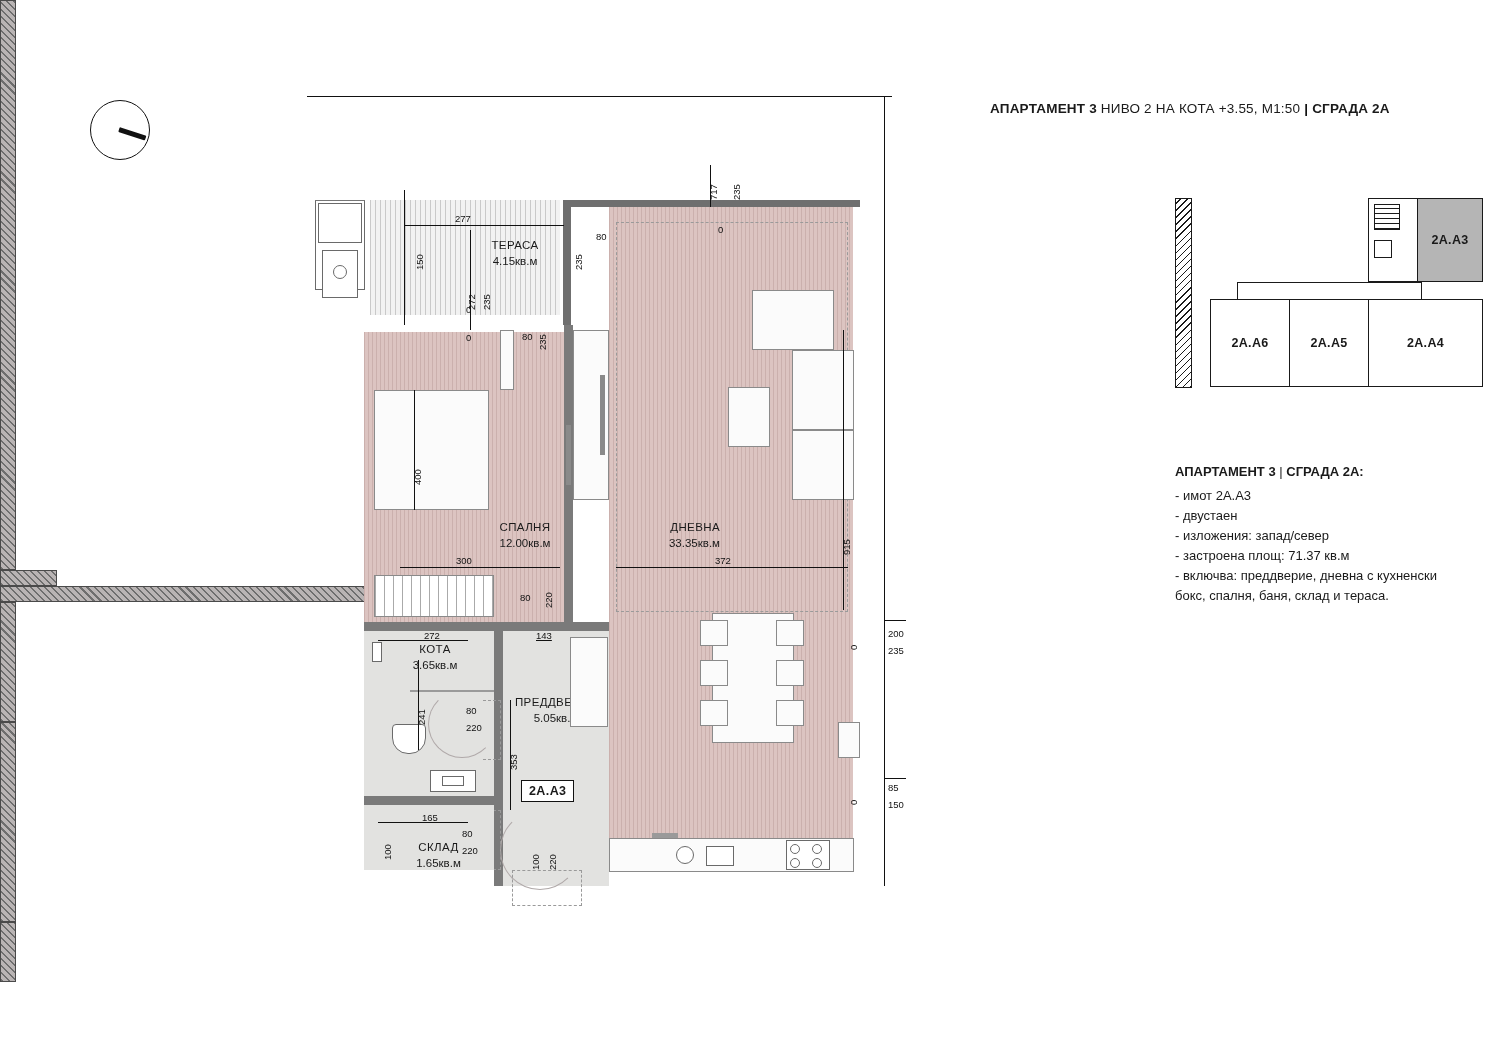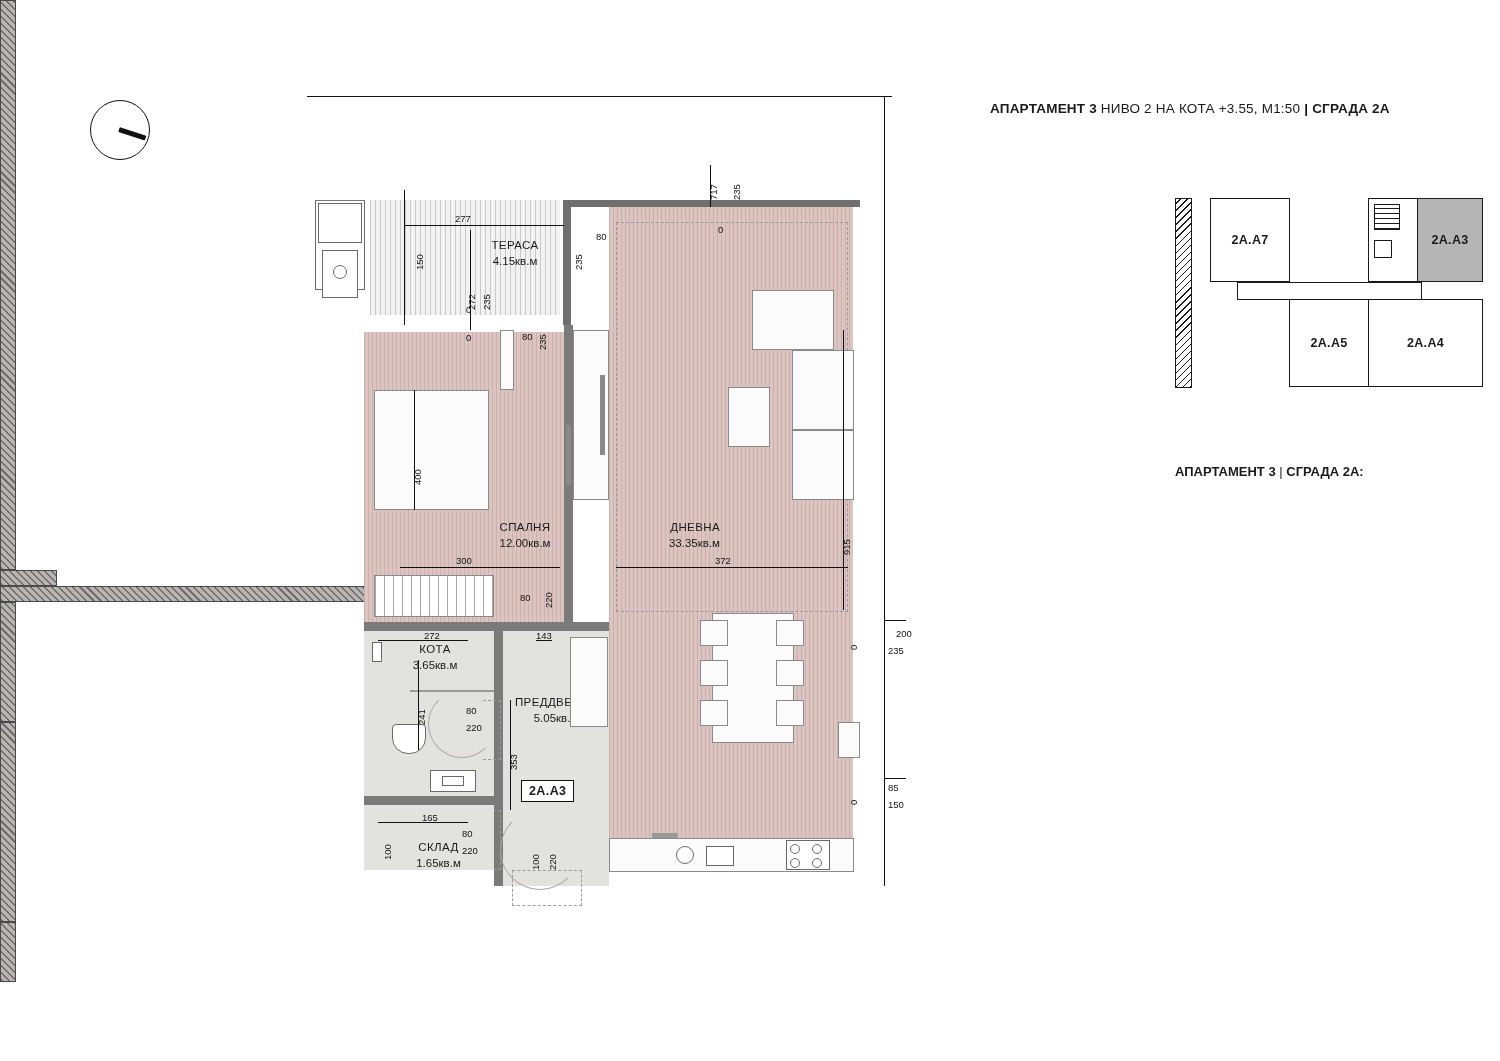--- a/index.html
+++ b/index.html
@@ -55,44 +55,51 @@
   <b>СГРАДА 2А</b>
 </div>
 
 <div class="abs" id="compass">
   <div class="needle"></div>
   <div class="dot"></div>
 </div>
 
 <div class="abs" id="keyplan">
   <div class="kp-hatch"></div>
-  <div class="kp-box" style="left:35px;top:0;width:80px;height:84px;">
-      <span>2А.А7</span>
-    </div>
   <div class="kp-small" style="left:193px;top:0;width:50px;height:84px;"></div>
   <div class="kp-small" style="left:199px;top:6px;width:26px;height:26px;background:repeating-linear-gradient(0deg,#1a1a1a 0 1px,#fff 1px 5px);"></div>
   <div class="kp-small" style="left:199px;top:42px;width:18px;height:18px;"></div>
   <div class="kp-box kp-sel" style="left:242px;top:0;width:66px;height:84px;">
       <span>2А.А3</span>
     </div>
   <div id="kp-corridor"></div>
+  <div class="kp-box" style="left:35px;top:101px;width:80px;height:88px;">
+      <span>2А.А6</span>
+    </div>
   <div class="kp-box" style="left:114px;top:101px;width:80px;height:88px;">
       <span>2А.А5</span>
     </div>
   <div class="kp-box" style="left:193px;top:101px;width:115px;height:88px;">
       <span>2А.А4</span>
     </div>
 </div>
 
 <div class="abs" id="desc">
   <div>
     <span class="t">АПАРТАМЕНТ 3</span>
     <span>|</span>
     <span class="t">СГРАДА 2А:</span>
   </div>
+  <ul>
+    <li>- имот 2А.А3</li>
+    <li>- двустаен</li>
+    <li>- изложения: запад/север</li>
+    <li>- застроена площ: 71.37 кв.м</li>
+    <li>- включва: преддверие, дневна с кухненски бокс, спалня, баня, склад и тераса.</li>
+  </ul>
 </div>
 
 <div class="abs" id="plan">
 
   <div class="thin" style="left:307px;top:96px;width:585px;height:1px;background:#111;"></div>
   <div class="thin" style="left:884px;top:96px;width:1px;height:790px;background:#111;"></div>
 
   <div class="room terrace" style="left:370px;top:200px;width:190px;height:115px;"></div>
   <div class="furn" style="left:315px;top:200px;width:50px;height:90px;"></div>
   <div class="thin" style="left:315px;top:200px;width:50px;height:1px;background:#777;"></div>
@@ -239,20 +246,20 @@
 
   <div class="dimline" style="left:378px;top:822px;width:90px;height:1px;"></div>
   <div class="dim" style="left:422px;top:812px;">165</div>
   <div class="dim v" style="left:382px;top:860px;">100</div>
   <div class="dim" style="left:462px;top:828px;">80</div>
   <div class="dim" style="left:462px;top:845px;">220</div>
   <div class="dim v" style="left:530px;top:870px;">100</div>
   <div class="dim v" style="left:547px;top:870px;">220</div>
 
   <div class="dimline" style="left:884px;top:620px;width:22px;height:1px;"></div>
-  <div class="dim" style="left:888px;top:628px;margin-left:8px;">200</div>
+  <div class="dim" style="left:888px;top:628px;">200</div>
   <div class="dim" style="left:888px;top:645px;">235</div>
   <div class="dim v" style="left:848px;top:650px;">0</div>
   <div class="dim v" style="left:848px;top:805px;">0</div>
   <div class="dimline" style="left:884px;top:778px;width:22px;height:1px;"></div>
   <div class="dim" style="left:888px;top:782px;">85</div>
   <div class="dim" style="left:888px;top:799px;">150</div>
 </div>
 
 </body></html>

